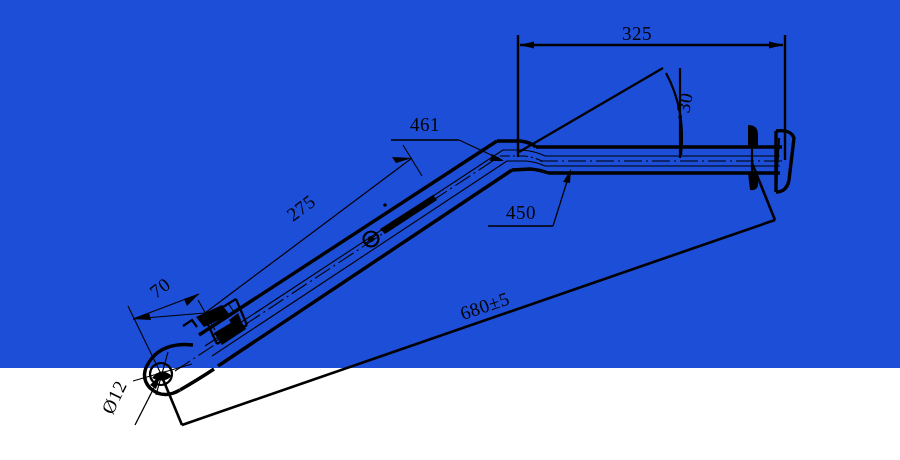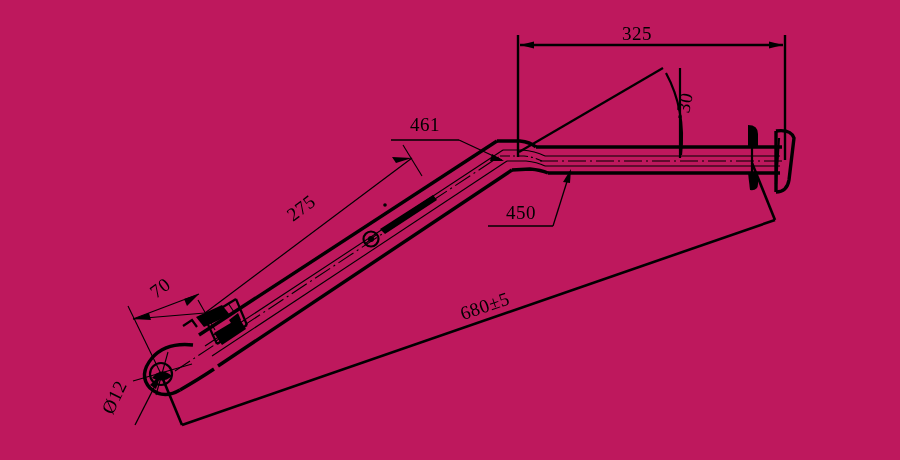--- a/index.html
+++ b/index.html
@@ -9,22 +9,22 @@
   }
   body {
     width: 900px;
     height: 460px;
     overflow: hidden;
     font-family: "Liberation Serif", serif;
   }
   #drawing-root {
     position: relative;
     width: 900px;
-    height: 460px;
-    background: #be185d;
+    height: 368px;
+    background: #1d4ed8;
   }
   svg#tech-drawing {
     display: block;
     width: 900px;
     height: 460px;
   }
   .outline {
     fill: none;
     stroke: #000000;
     stroke-width: 3.4;

